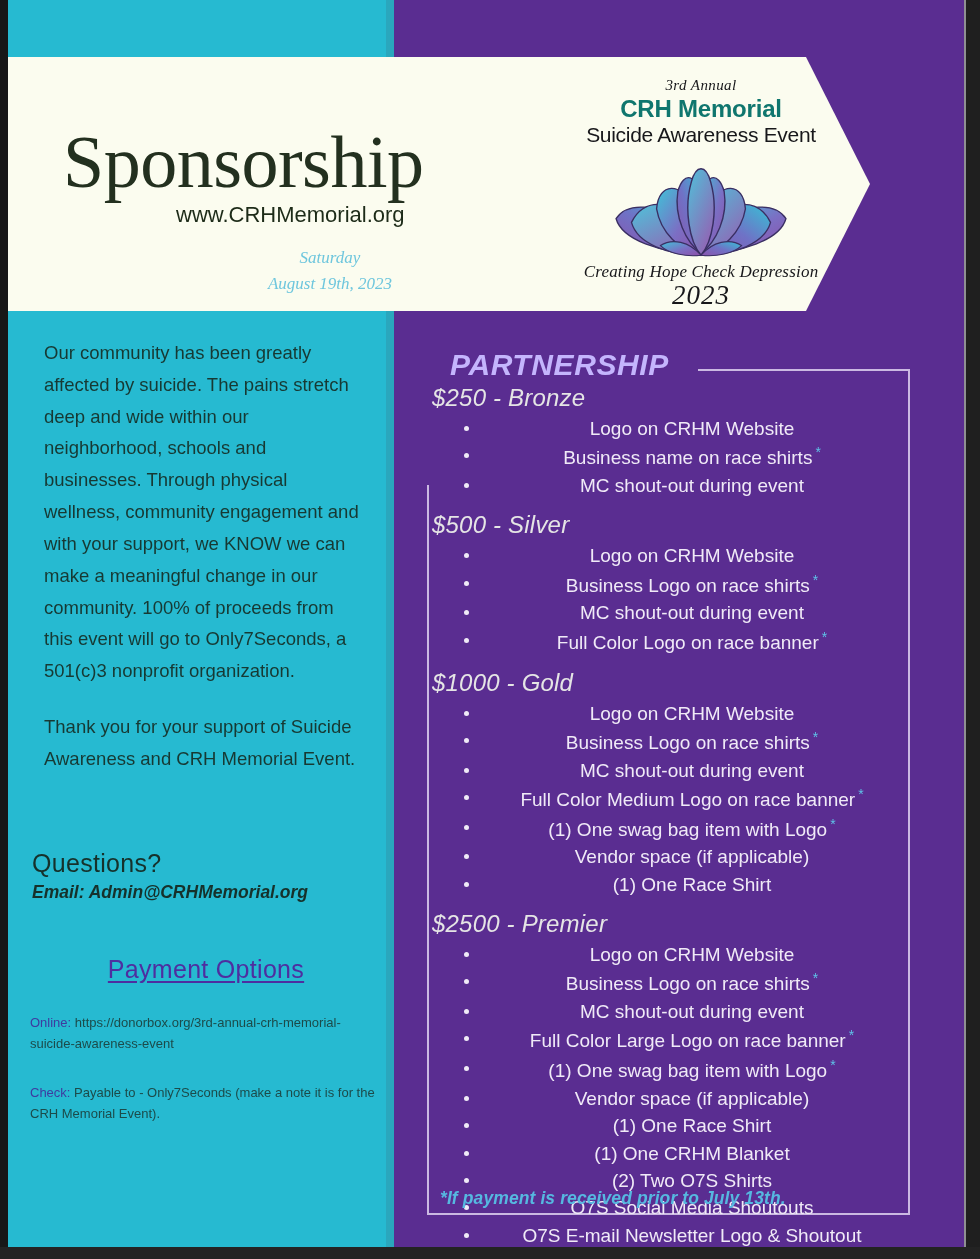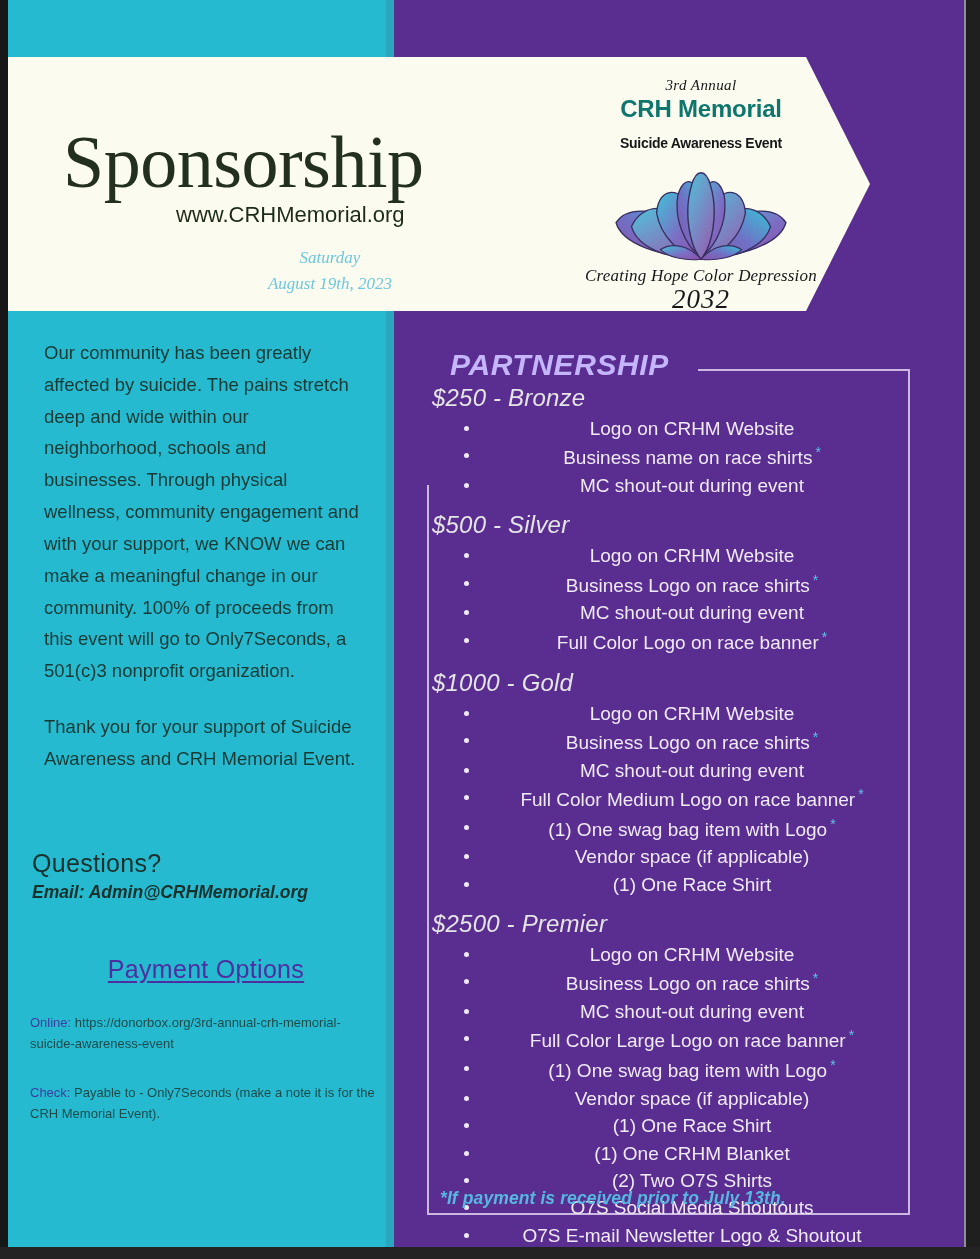--- a/index.html
+++ b/index.html
@@ -115,25 +115,25 @@
   .logo-line2 {
     font-family: "Liberation Sans", sans-serif;
     font-weight: bold;
     font-size: 24px;
     color: #0f766e;
     letter-spacing: -0.2px;
     margin-top: 1px;
   }
   .logo-line3 {
     font-family: "Liberation Sans", sans-serif;
-    font-weight: bold;
-    font-size: 14px;
+    font-weight: normal;
+    font-size: 21px;
     color: #17171a;
     letter-spacing: -0.3px;
-    margin-top: 12px;
+    margin-top: 0px;
   }
   .logo-flower {
     width: 196px;
     height: 112px;
     margin: 2px auto 0 auto;
     display: block;
   }
   .logo-tag {
     font-family: "Liberation Serif", serif;
     font-style: italic;
@@ -383,22 +383,22 @@
 
           <path d="M100 108 C84 96 72 70 76 44 C82 22 96 26 100 52 C103 74 102 94 100 108 Z" fill="url(#g2)" stroke="#3a2f63" stroke-width="1.4"></path>
           <path d="M100 108 C116 96 128 70 124 44 C118 22 104 26 100 52 C97 74 98 94 100 108 Z" fill="url(#g1)" stroke="#3a2f63" stroke-width="1.4"></path>
 
           <path d="M100 110 C88 96 82 62 90 34 C95 16 105 16 110 34 C118 62 112 96 100 110 Z" fill="url(#g3)" stroke="#3a2f63" stroke-width="1.5"></path>
 
           <path d="M100 110 C84 112 66 108 58 100 C70 92 88 96 100 110 Z" fill="url(#g1)" stroke="#3a2f63" stroke-width="1.2"></path>
           <path d="M100 110 C116 112 134 108 142 100 C130 92 112 96 100 110 Z" fill="url(#g2)" stroke="#3a2f63" stroke-width="1.2"></path>
         </svg>
 
-        <div class="logo-tag">Creating Hope Color Depression</div>
-        <div class="logo-year">2032</div>
+        <div class="logo-tag">Creating Hope Check Depression</div>
+        <div class="logo-year">2023</div>
       </div>
     </div>
 
     <div class="purpose-wrap">
       <div class="purpose-body">
         <p>Our community has been greatly affected by suicide. The pains stretch deep and wide within our neighborhood, schools and businesses. Through physical wellness, community engagement and with your support, we KNOW we can make a meaningful change in our community. 100% of proceeds from this event will go to Only7Seconds, a 501(c)3 nonprofit organization.</p>
         <p>Thank you for your support of Suicide Awareness and CRH Memorial Event.</p>
       </div>
     </div>
 

